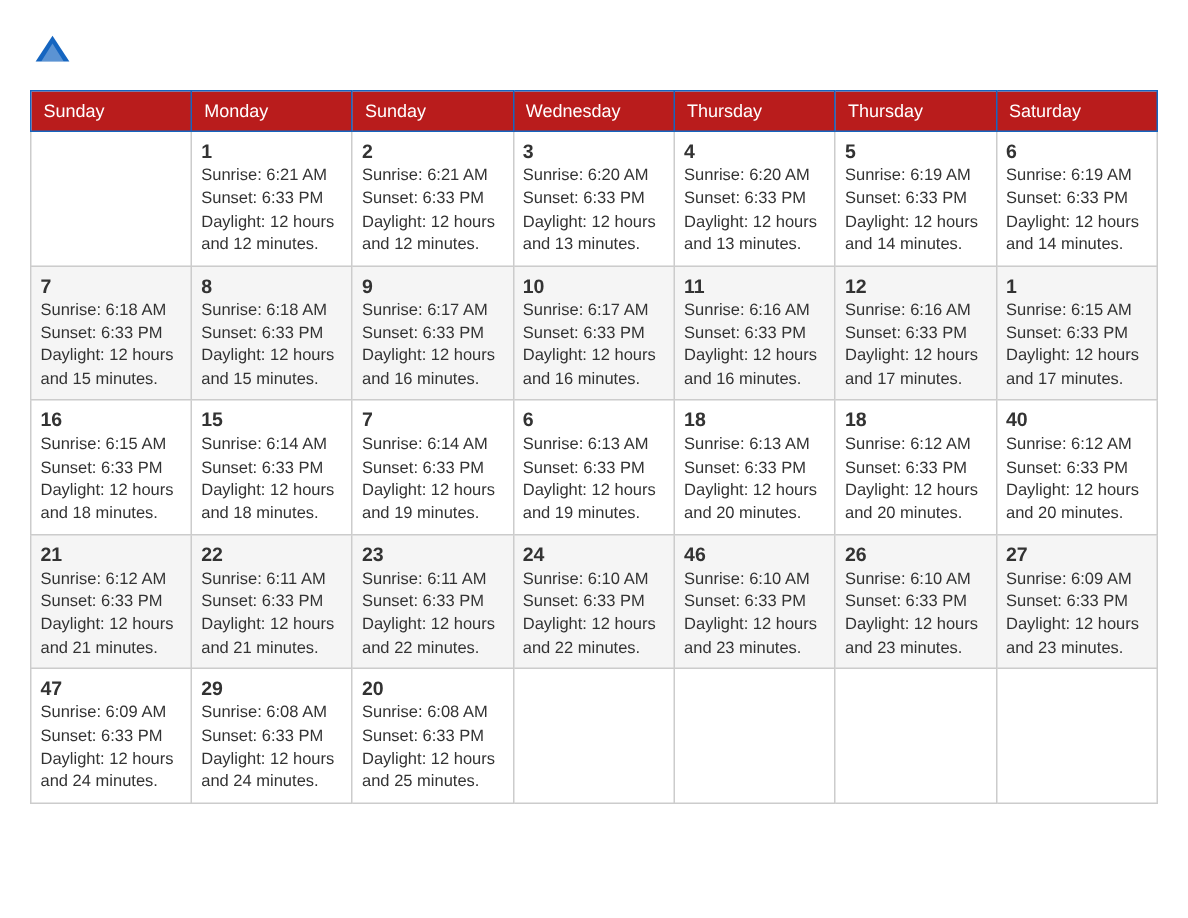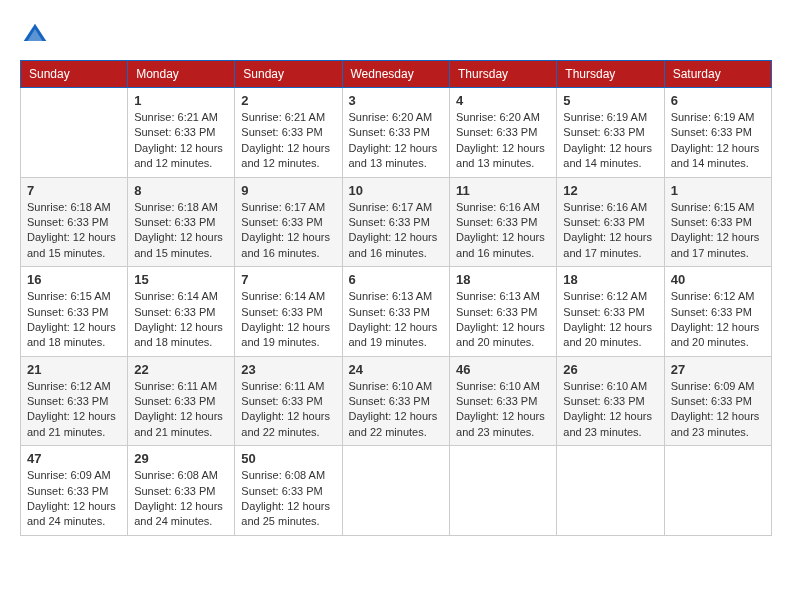--- a/index.html
+++ b/index.html
@@ -296,21 +296,21 @@
 Sunset: 6:33 PM
 Daylight: 12 hours and 24 minutes.</div>
         </td>
         <td>
           <span class="day-number">29</span>
           <div class="day-info" style="white-space: pre-line;">Sunrise: 6:08 AM
 Sunset: 6:33 PM
 Daylight: 12 hours and 24 minutes.</div>
         </td>
         <td>
-          <span class="day-number">50</span>
+          <span class="day-number">20</span>
           <div class="day-info" style="white-space: pre-line;">Sunrise: 6:08 AM
 Sunset: 6:33 PM
 Daylight: 12 hours and 25 minutes.</div>
         </td>
         <td class="empty"></td>
         <td class="empty"></td>
         <td class="empty"></td>
         <td class="empty"></td>
       </tr>
     </tbody>

